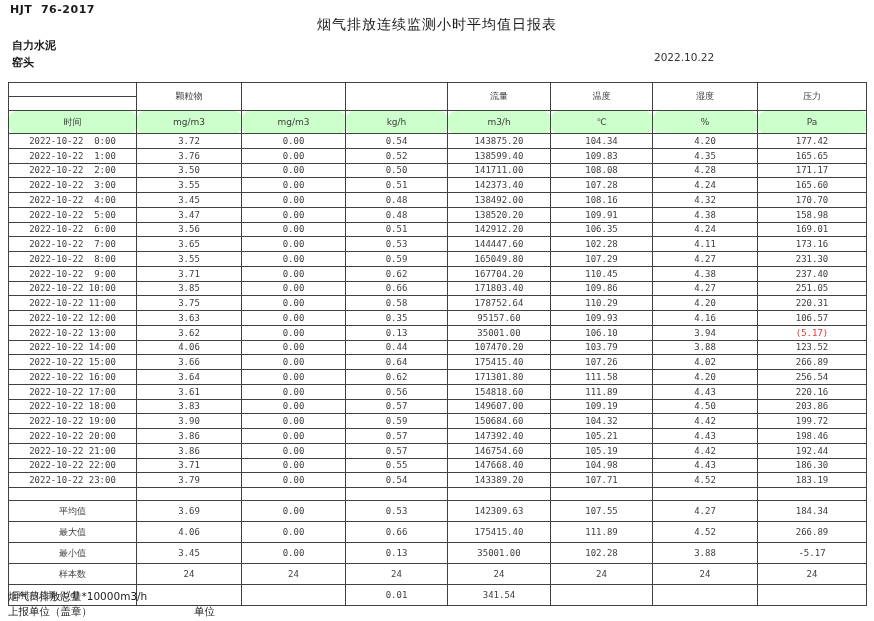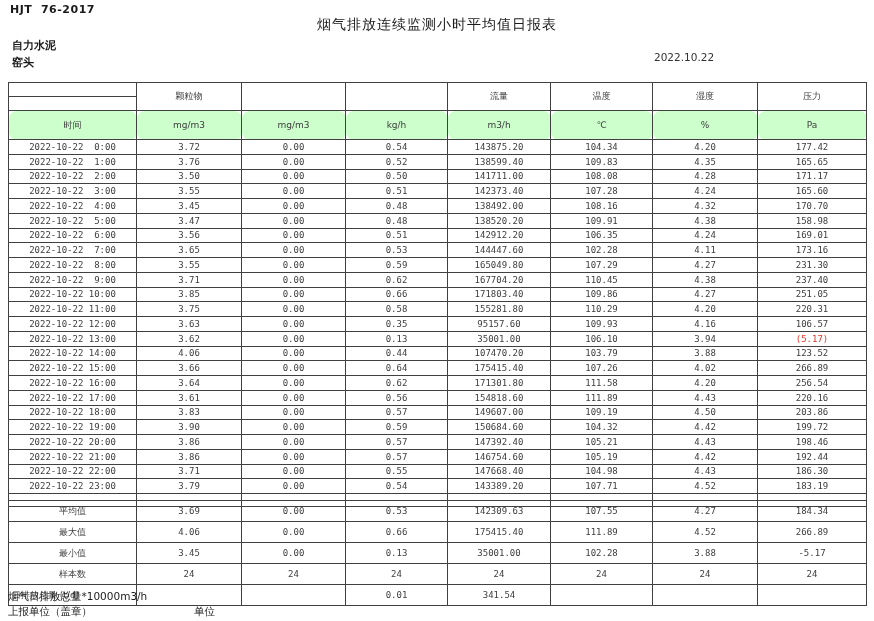--- a/index.html
+++ b/index.html
@@ -15,21 +15,21 @@
   .station { left:12px; top:55px; font-size:11px; font-weight:bold; }
   .date { left:654px; top:51px; font-size:10.5px; color:#333; }
   table { position:absolute; left:8px; width:858px; border-collapse:collapse; table-layout:fixed; font-size:9px; color:#3d3d3d; }
   td {
     border:1px solid #404040; text-align:center; padding:0; overflow:hidden;
     white-space:pre; font-family:"DejaVu Sans Mono", "DejaVu Sans", sans-serif;
   }
   .main { top:82px; }
   .summary { top:500px; }
   .main thead tr.hr { height:14px; }
-  .main thead tr.green { height:29px; }
+  .main thead tr.green { height:23px; }
   .main thead td { font-family:"DejaVu Sans", sans-serif;border-radius:8px; }
   .main tbody tr { height:14.75px; }
   .main tbody tr.empty { height:13px; }
   .summary tr { height:21px; }
   .summary td.slabel { font-family:"DejaVu Sans", sans-serif; }
   .summary tr:last-child td.slabel { text-align:left; padding-left:3px; }
   td.red { font-weight:normal; }
   .footnote { left:8px; top:590px; font-size:10.5px; }
   .report-unit { left:8px; top:605px; font-size:10.5px; }
   .unit-label { left:170px; top:605px; font-size:10.5px;margin-left:24px; }
@@ -188,21 +188,21 @@
         <td>171803.40</td>
         <td>109.86</td>
         <td>4.27</td>
         <td>251.05</td>
       </tr>
       <tr>
         <td>2022-10-22 11:00</td>
         <td>3.75</td>
         <td>0.00</td>
         <td>0.58</td>
-        <td>155281.80</td>
+        <td>178752.64</td>
         <td>110.29</td>
         <td>4.20</td>
         <td>220.31</td>
       </tr>
       <tr>
         <td>2022-10-22 12:00</td>
         <td>3.63</td>
         <td>0.00</td>
         <td>0.35</td>
         <td>95157.60</td>

